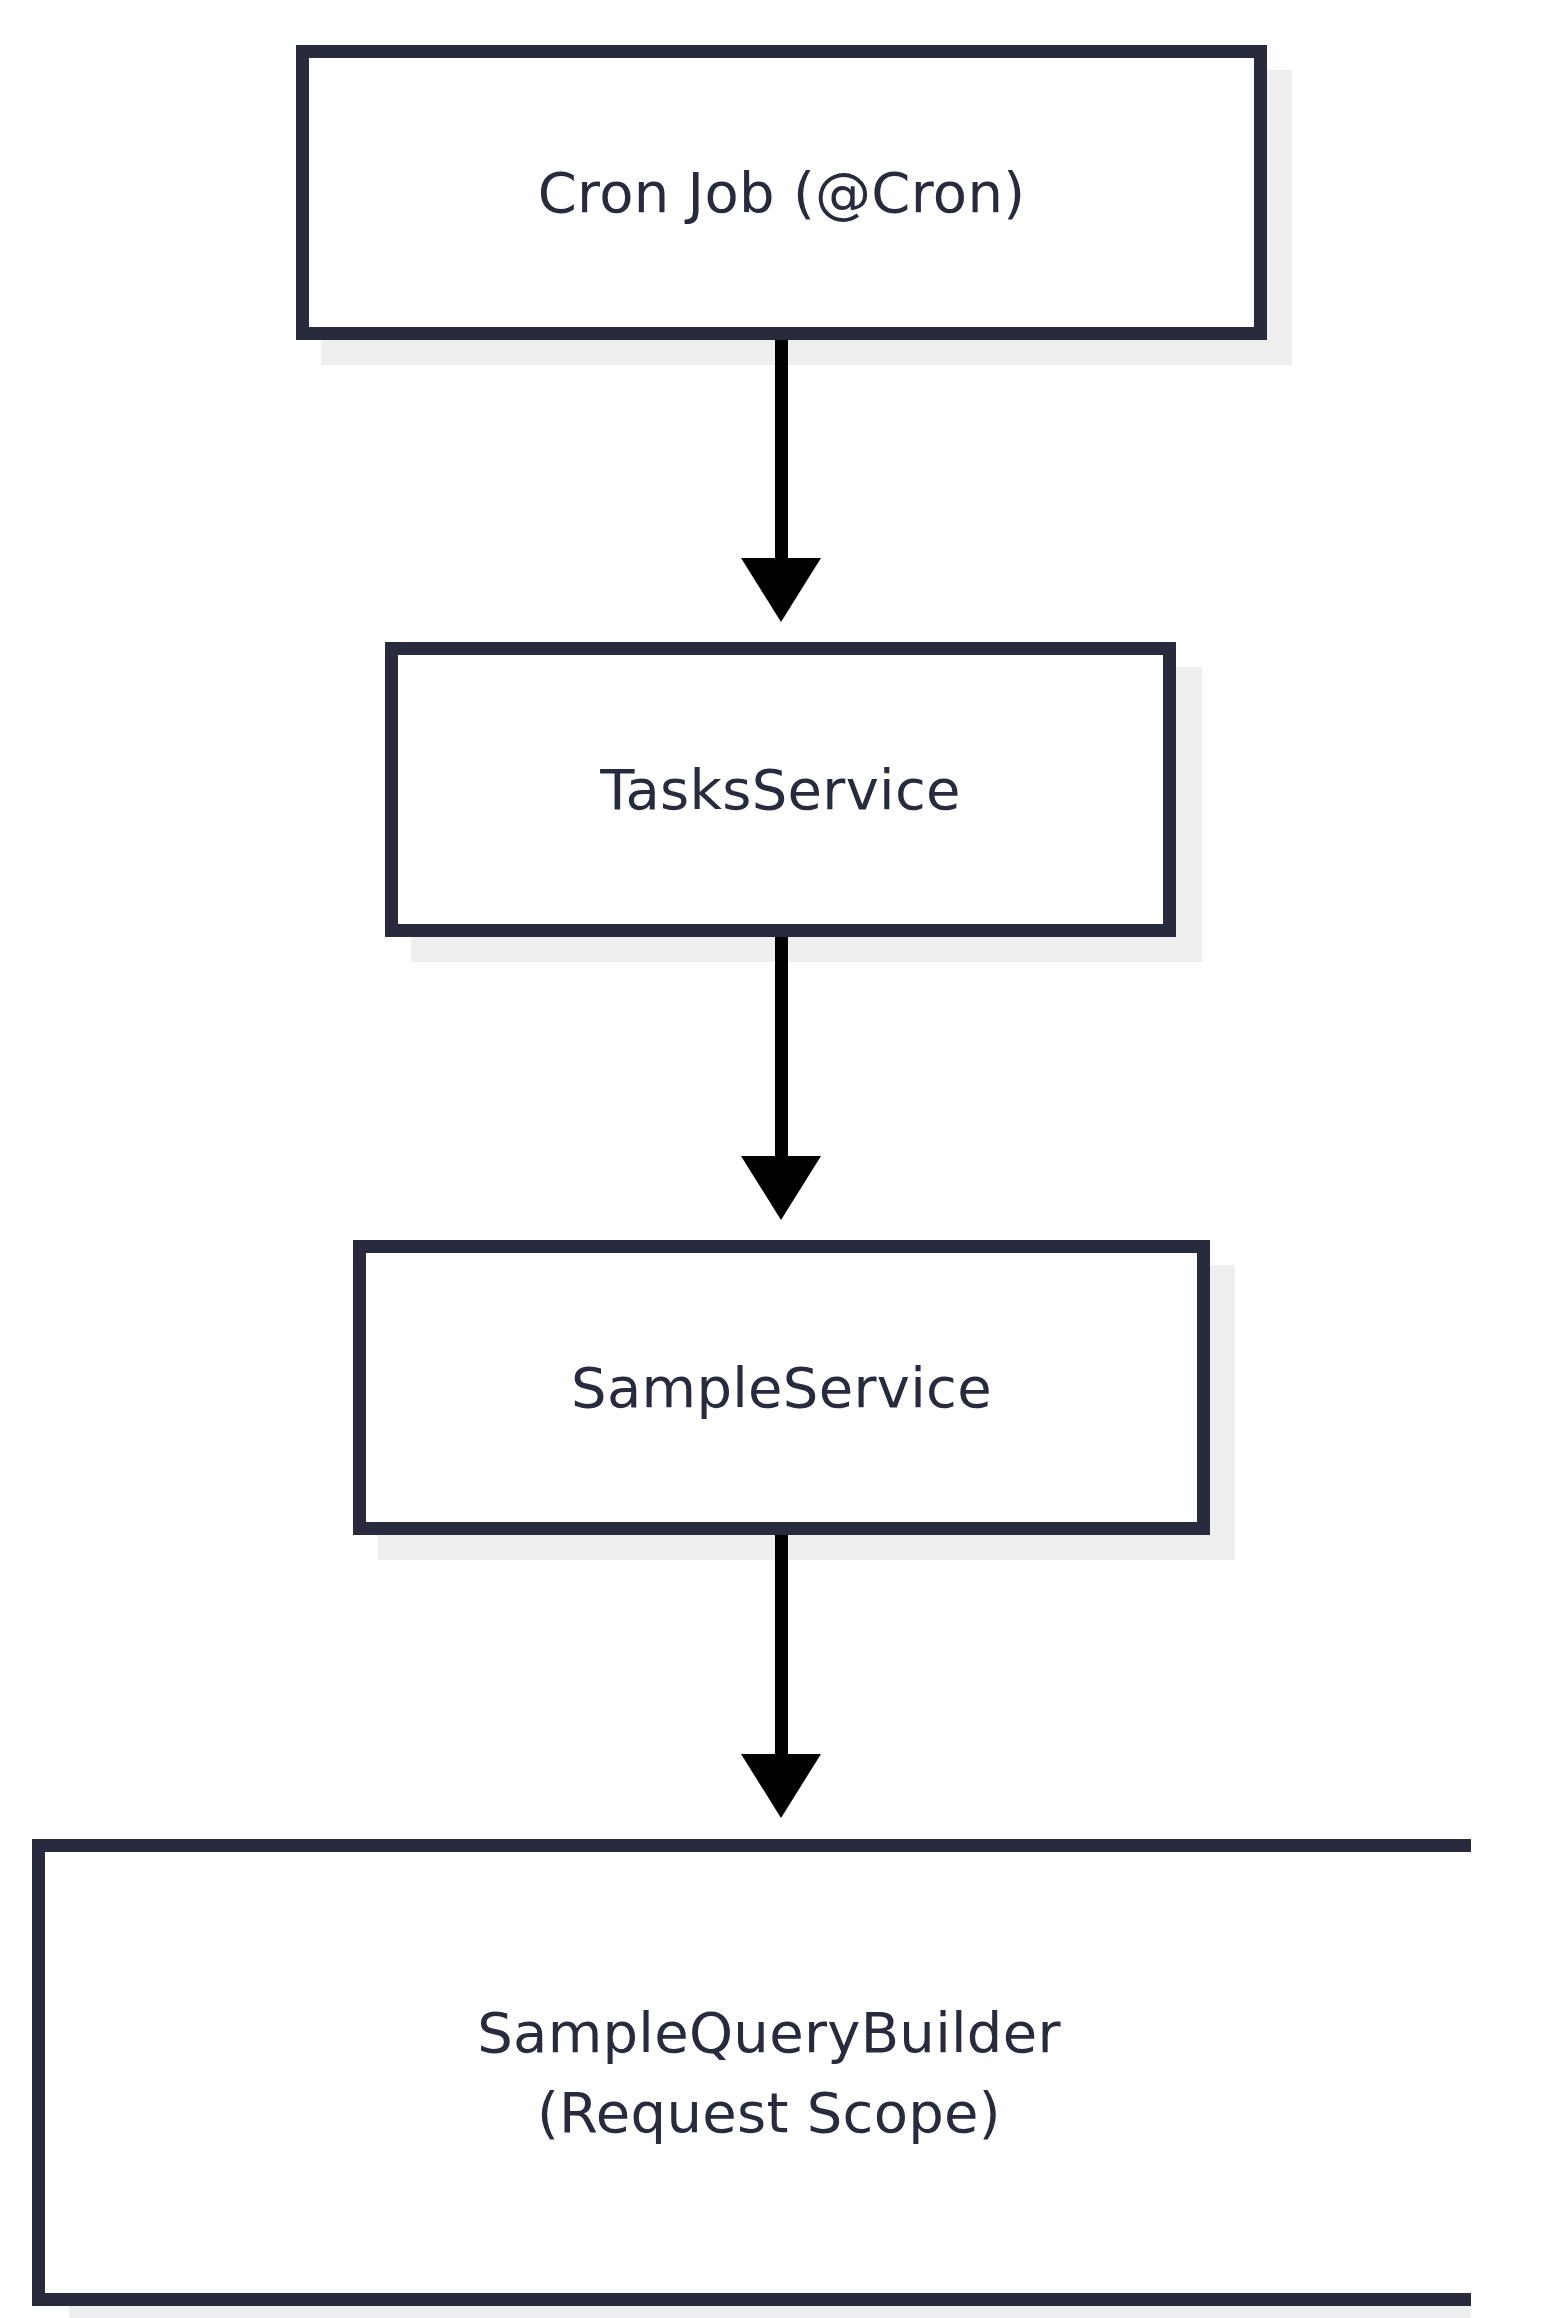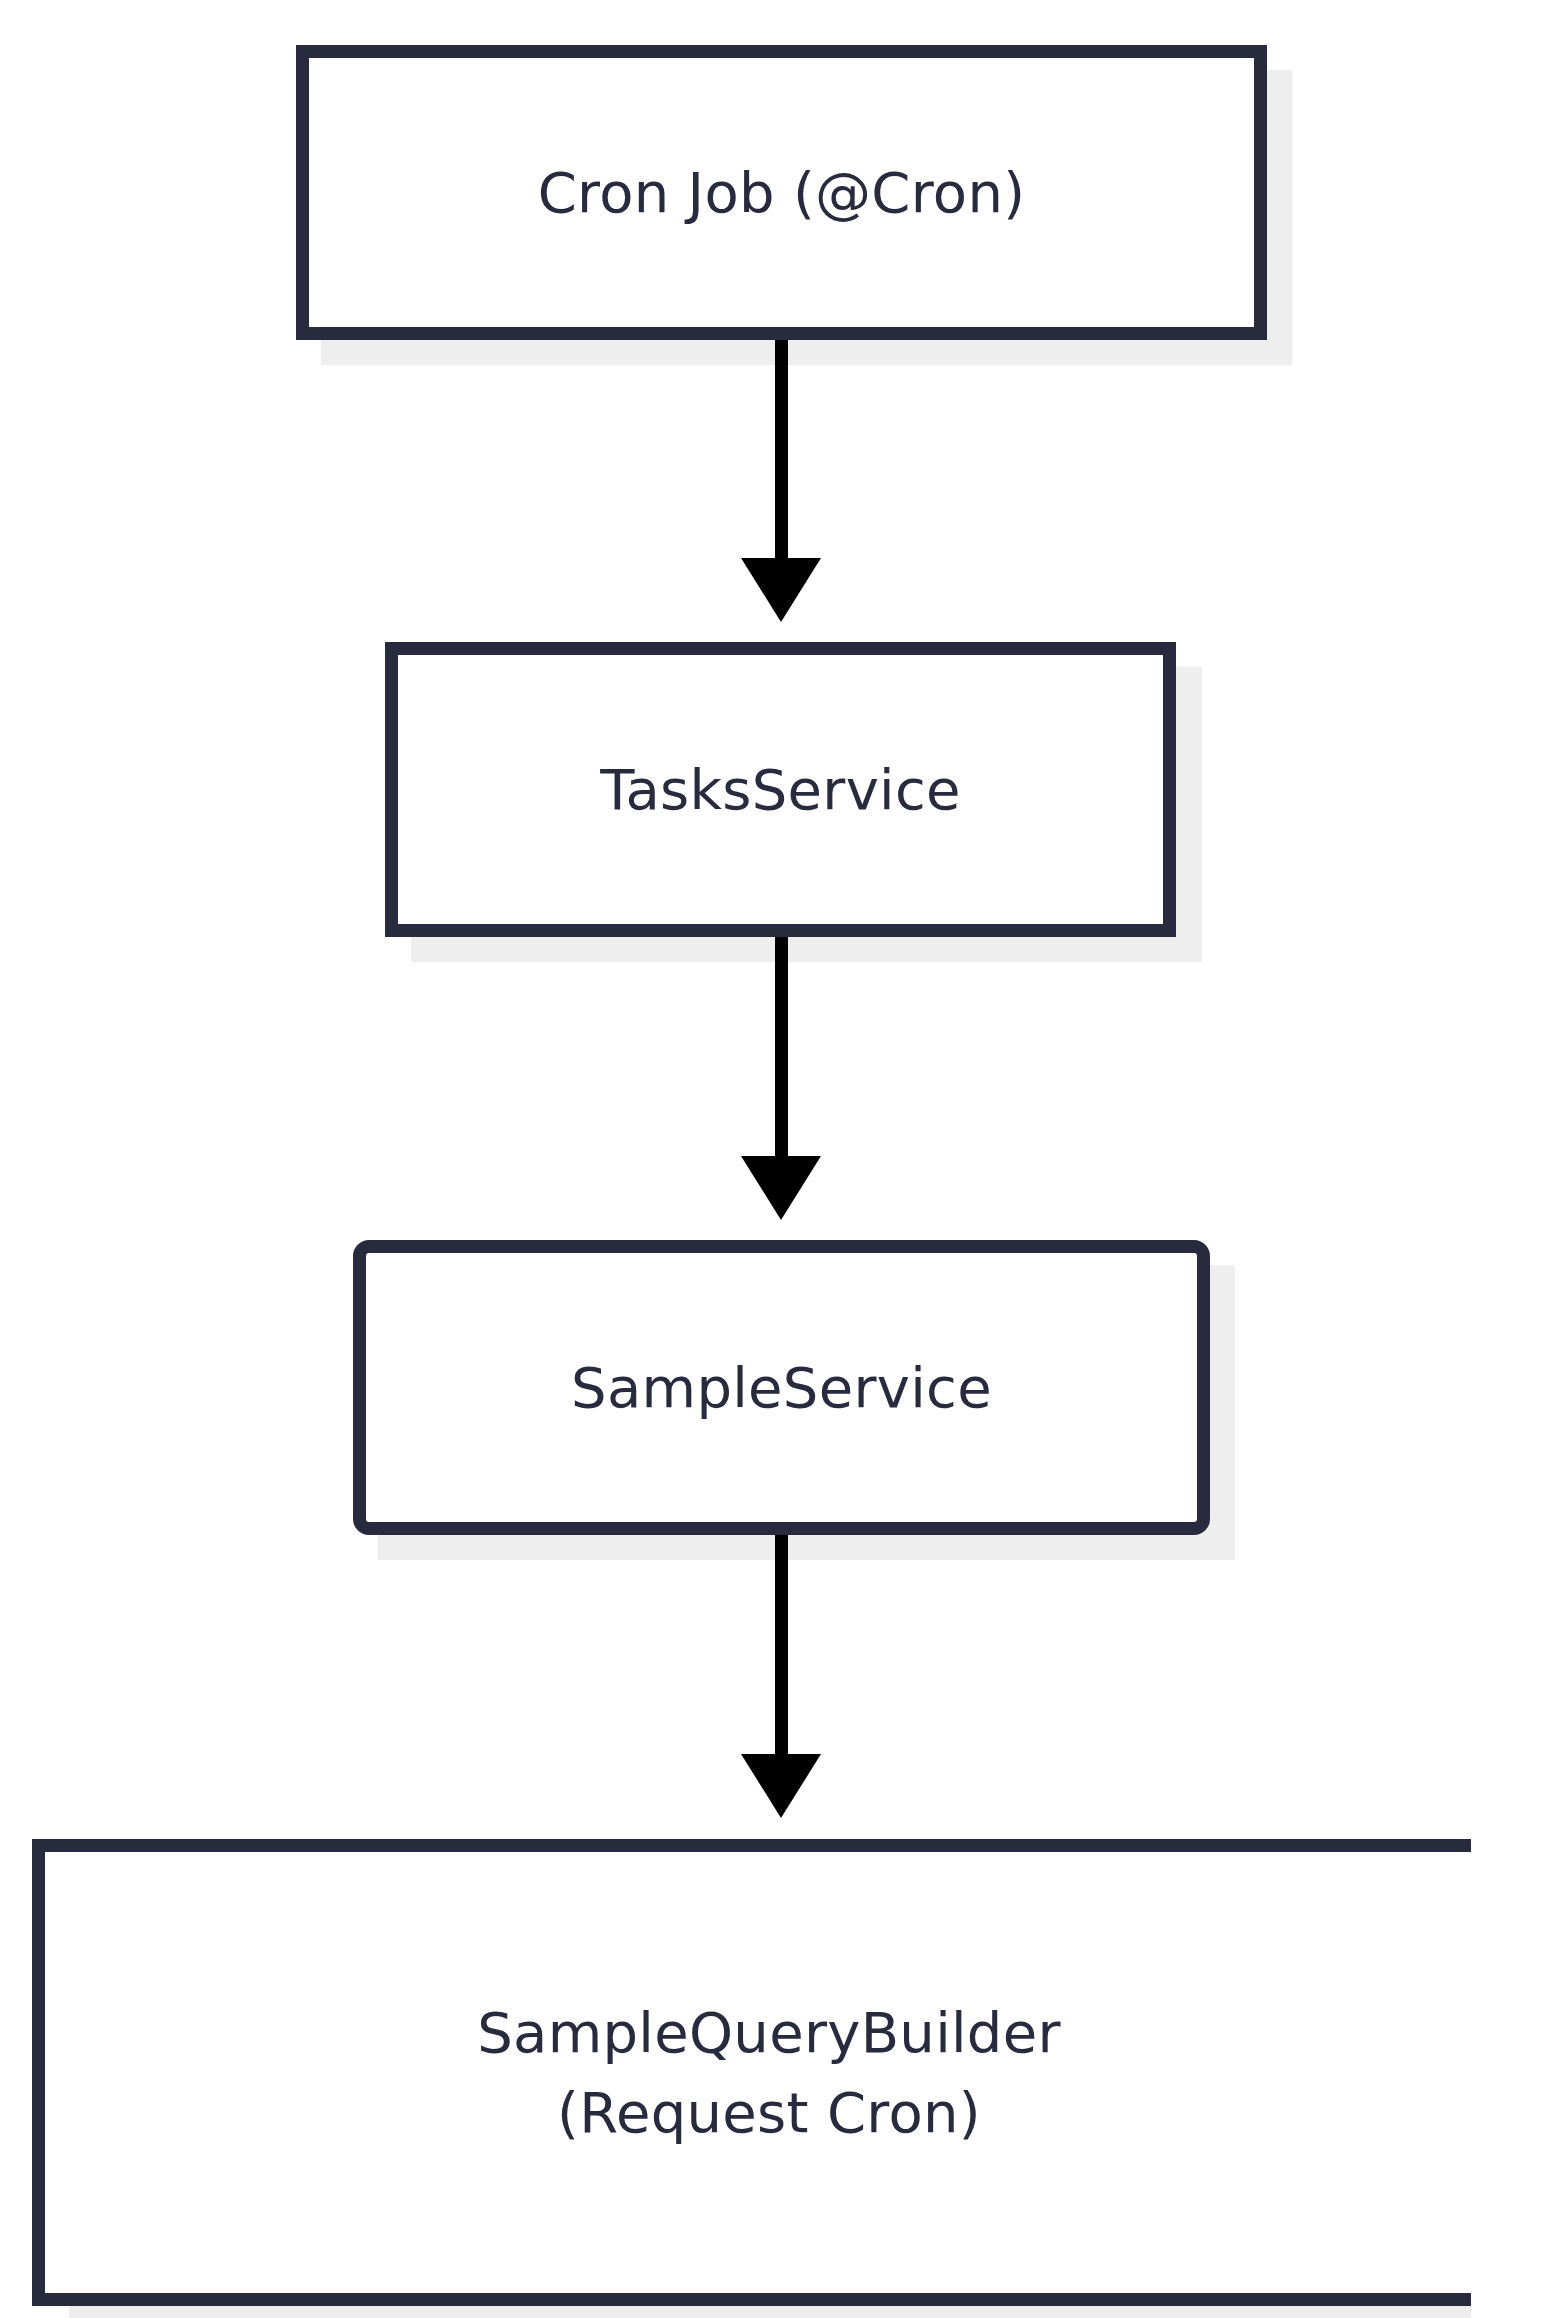--- a/index.html
+++ b/index.html
@@ -115,30 +115,30 @@
 
   <div class="node" id="node-tasks" style="border-color:#282a3e; color:#282a3e;">
     <span class="node-label">TasksService</span>
   </div>
 
   <div class="arrow" id="arrow-2">
     <div class="arrow-stem"></div>
     <div class="arrow-head"></div>
   </div>
 
-  <div class="node" id="node-sample" style="border-color:#282a3e; color:#282a3e;border-radius:16px;">
+  <div class="node" id="node-sample" style="border-color:#282a3e; color:#282a3e;">
     <span class="node-label">SampleService</span>
   </div>
 
   <div class="arrow" id="arrow-3">
     <div class="arrow-stem"></div>
     <div class="arrow-head"></div>
   </div>
 
   <div class="node" id="node-qb" style="border-color:#282a3e; color:#282a3e;">
     <span class="node-label">
       <span>SampleQueryBuilder</span>
-      <span class="line2">(Request Cron)</span>
+      <span class="line2">(Request Scope)</span>
     </span>
   </div>
 
 </div>
 
 
 </body></html>

